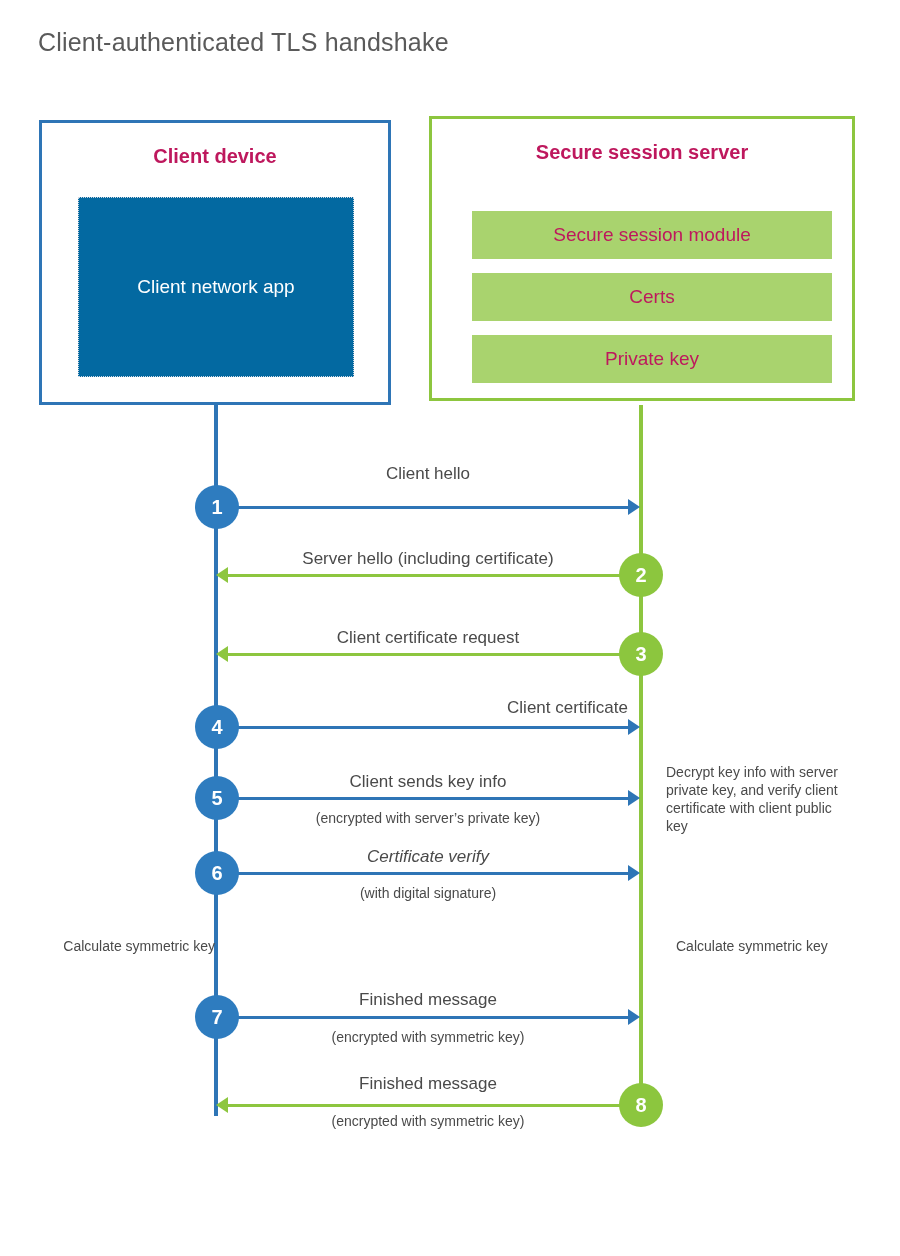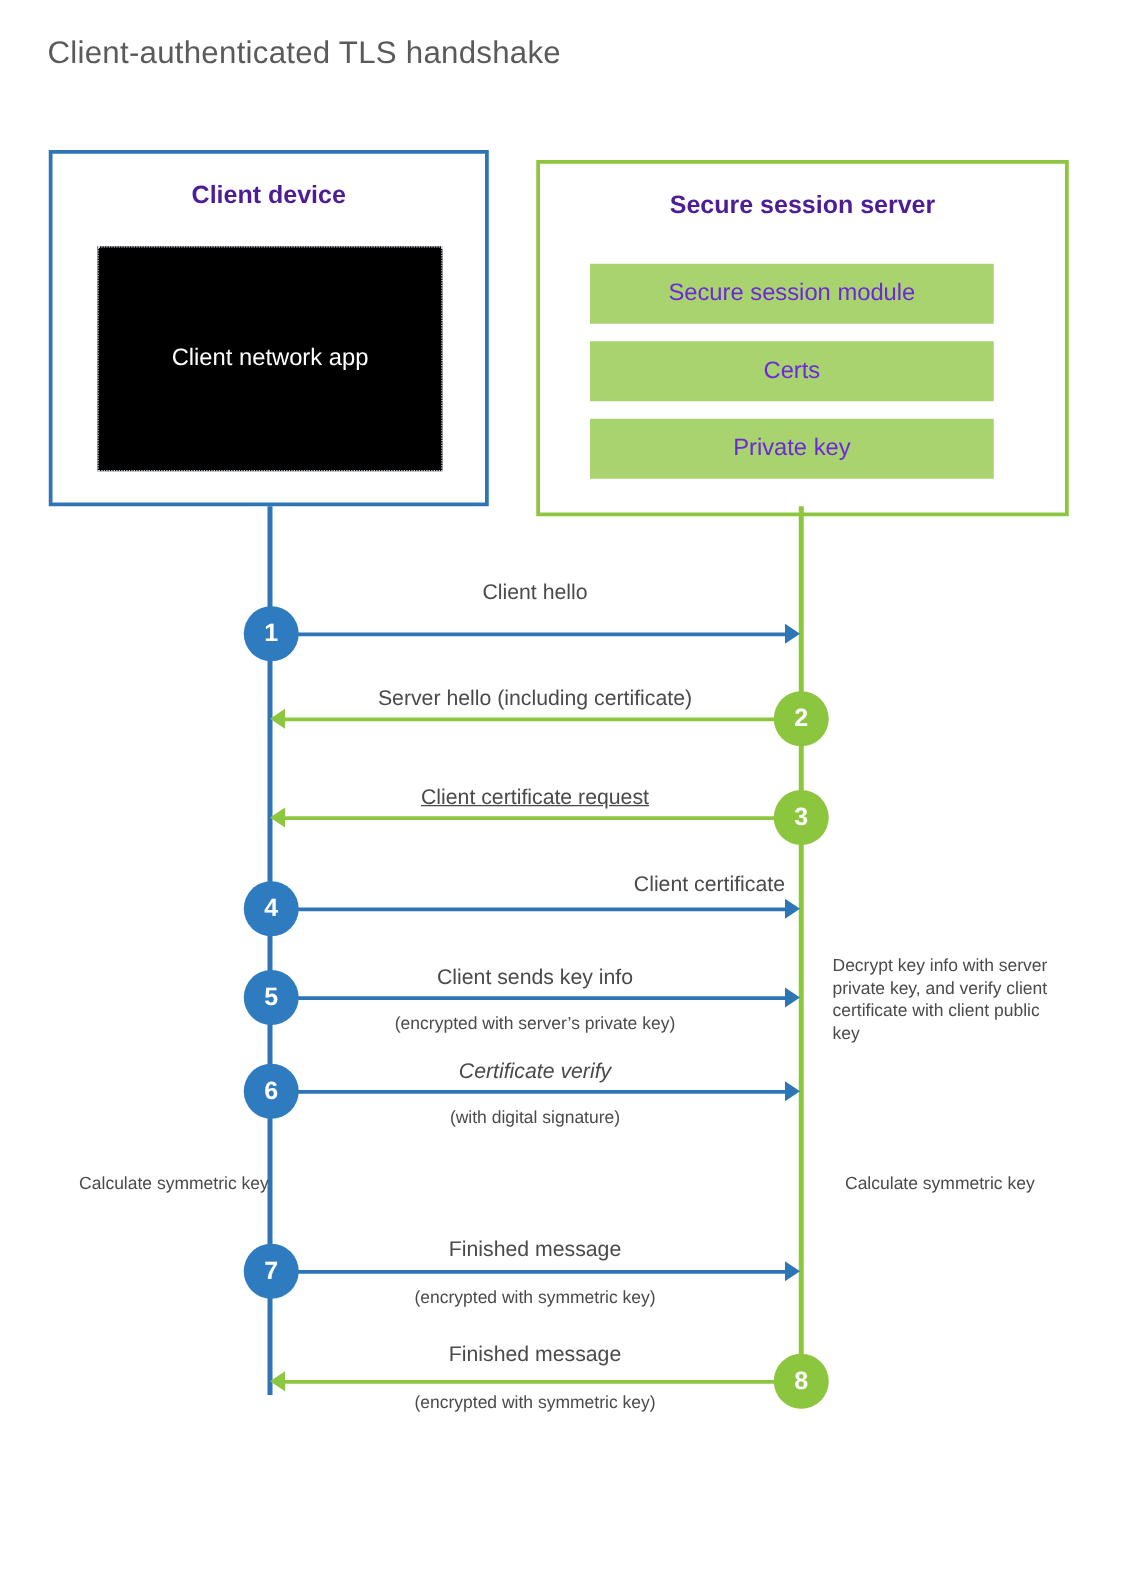--- a/index.html
+++ b/index.html
@@ -42,71 +42,72 @@
   }
   #client-box {
     left: 39px;
     top: 120px;
     width: 352px;
     height: 285px;
     border: 3px solid #2E75B6;
   }
   #server-box {
     left: 429px;
-    top: 128px;
+    top: 116px;
     width: 426px;
     height: 285px;
     border: 3px solid #8DC63F;
     text-decoration: underline;
   }
   .party-title {
     position: absolute;
     left: 0;
     right: 0;
     top: 22px;
     text-align: center;
     font-size: 20px;
     font-weight: bold;
-    color: #4c1d95;
+    color: #be185d;
   }
 
   
   #client-app-rect {
     position: absolute;
     left: 36px;
     top: 74px;
     width: 276px;
     height: 180px;
-    background: #000000;
+    background: #0369a1;
     border: 1px dotted #cfd9e4;
     box-sizing: border-box;
     display: flex;
     align-items: center;
     justify-content: center;
   }
   #client-app-label {
     color: #ffffff;
     font-size: 19px;
     line-height: 26px;
     text-align: center;
     width: 170px;
   }
 
   
   .server-bar {
     position: absolute;
     left: 40px;
-    width: 323px;
+    width: 360px;
     height: 48px;
     background: #A9D36E;
     display: flex;
     align-items: center;
     justify-content: center;
-    color: #6d28d9;
+    color: #be185d;
     font-size: 19px;
+    margin-top: 12px;
   }
   .server-bar.b0 { top: 80px; }
   .server-bar.b1 { top: 142px; }
   .server-bar.b2 { top: 204px; }
 
   
   .lifeline {
     position: absolute;
     width: 4px;
     top: 405px;
@@ -229,21 +230,21 @@
   </div>
 
   <div class="msg-row">
     <div class="msg-label" style="left:228px; top:549px; width:400px;">Server hello (including certificate)</div>
     <div class="arrow-line green" style="left:228px; top:574px; width:412px;"></div>
     <div class="arrow-head left-green" style="left:216px; top:567px;"></div>
     <div class="step-circle green" style="left:619px; top:553px;">2</div>
   </div>
 
   <div class="msg-row">
-    <div class="msg-label" style="left:228px; top:628px; width:400px;text-decoration:underline;">Client certificate request</div>
+    <div class="msg-label" style="left:228px; top:628px; width:400px;">Client certificate request</div>
     <div class="arrow-line green" style="left:228px; top:653px; width:412px;"></div>
     <div class="arrow-head left-green" style="left:216px; top:646px;"></div>
     <div class="step-circle green" style="left:619px; top:632px;">3</div>
   </div>
 
   <div class="msg-row">
     <div class="msg-label" style="left:228px; top:698px; width:400px;text-align:right;">Client certificate</div>
     <div class="arrow-line blue" style="left:216px; top:726px; width:412px;"></div>
     <div class="arrow-head right-blue" style="left:628px; top:719px;"></div>
     <div class="step-circle blue" style="left:195px; top:705px;">4</div>

